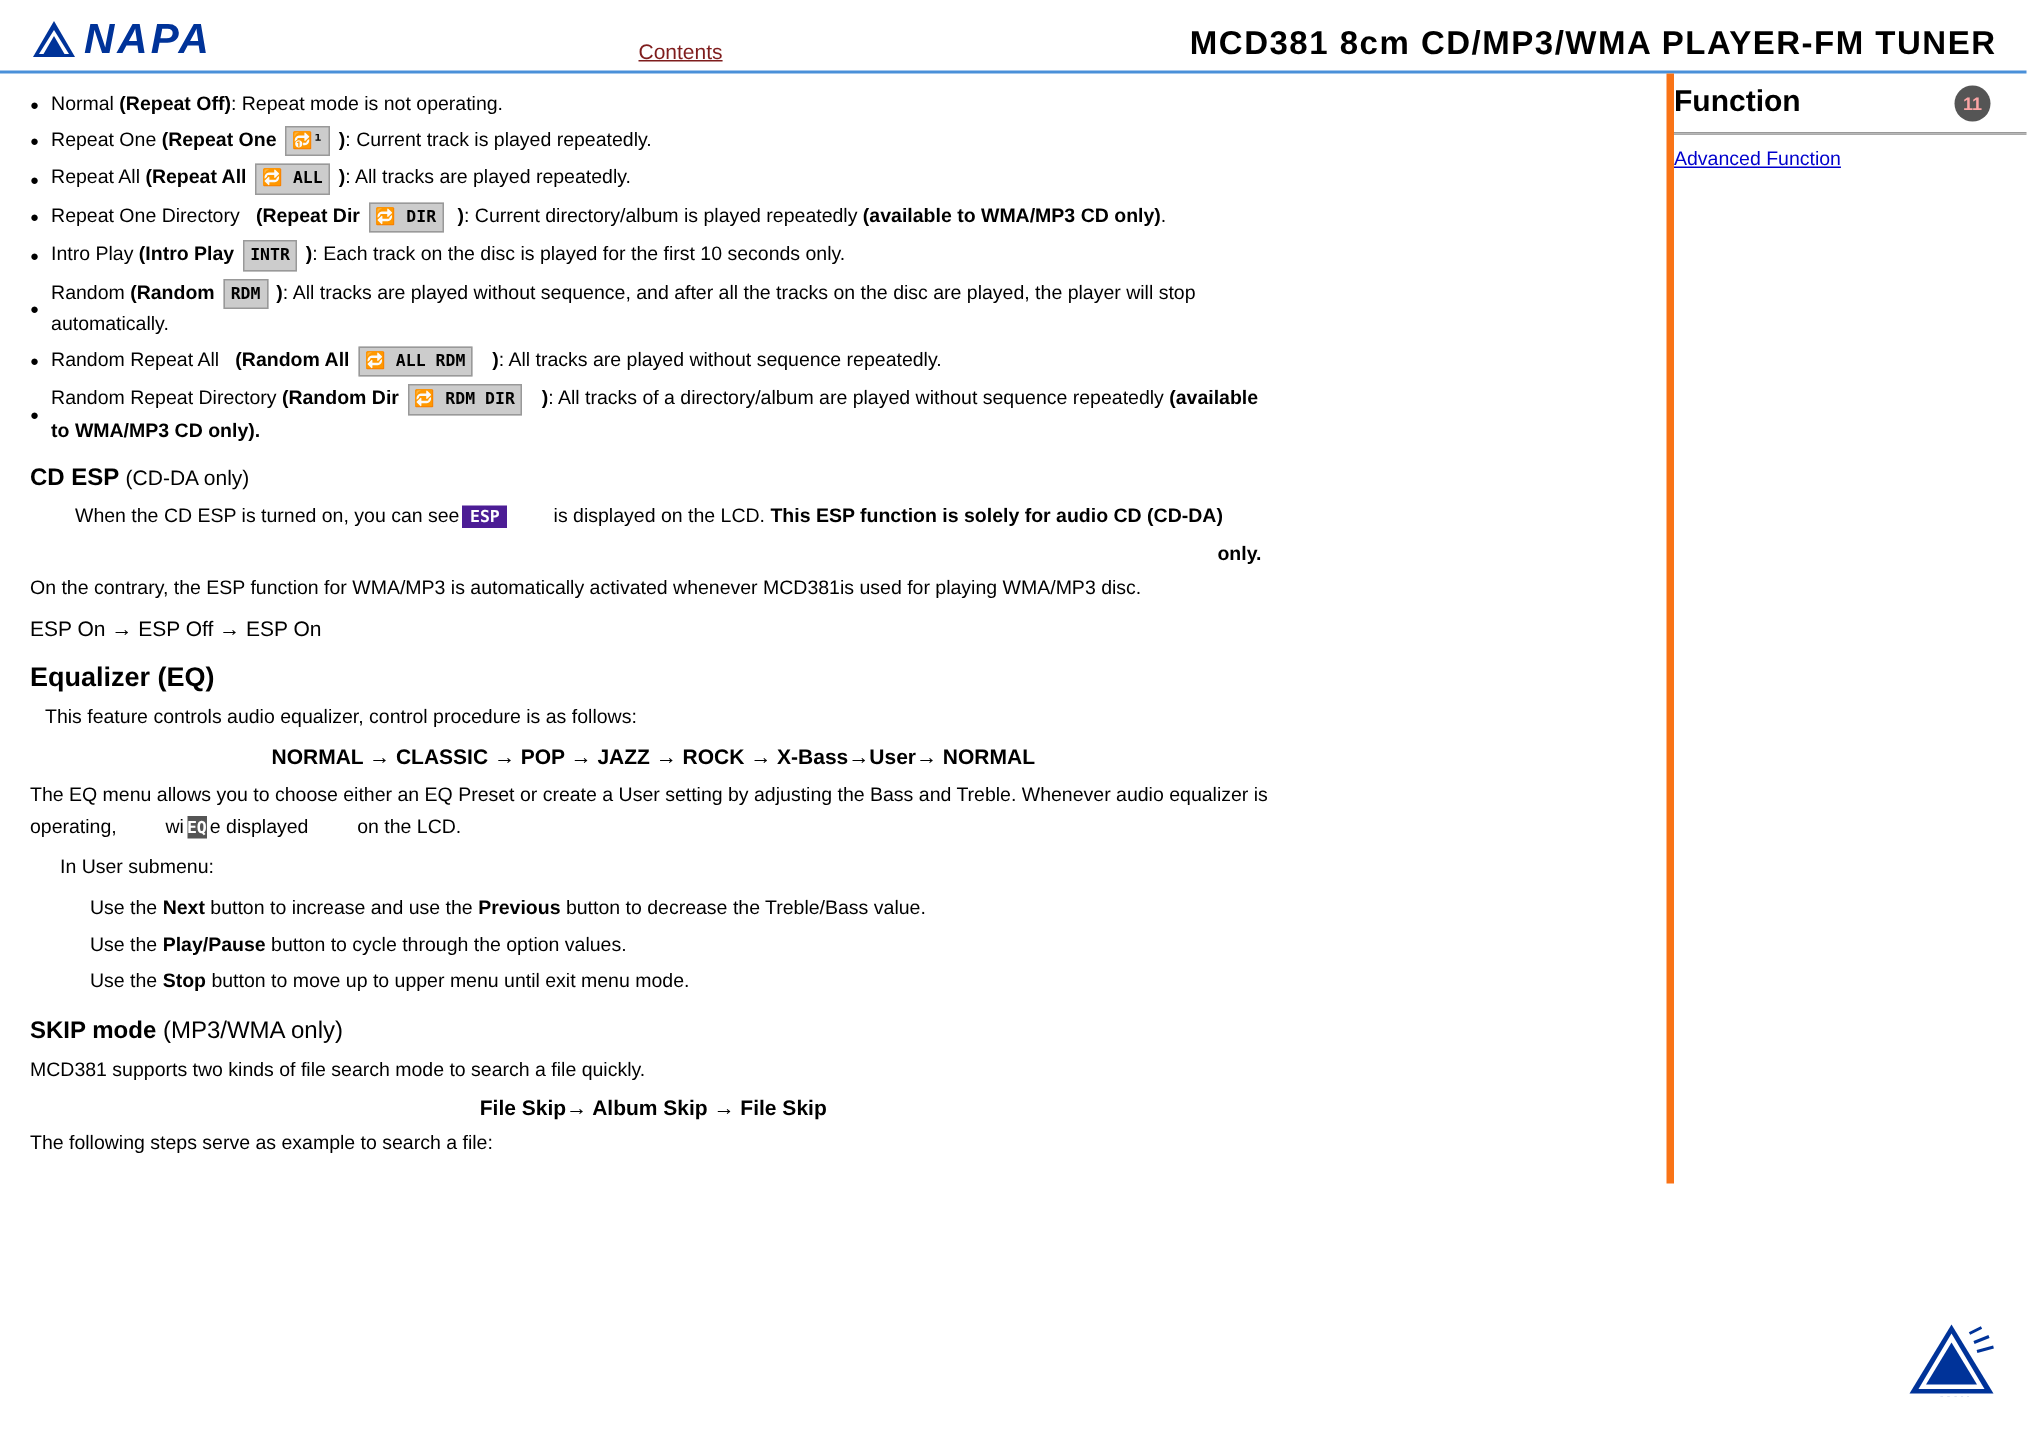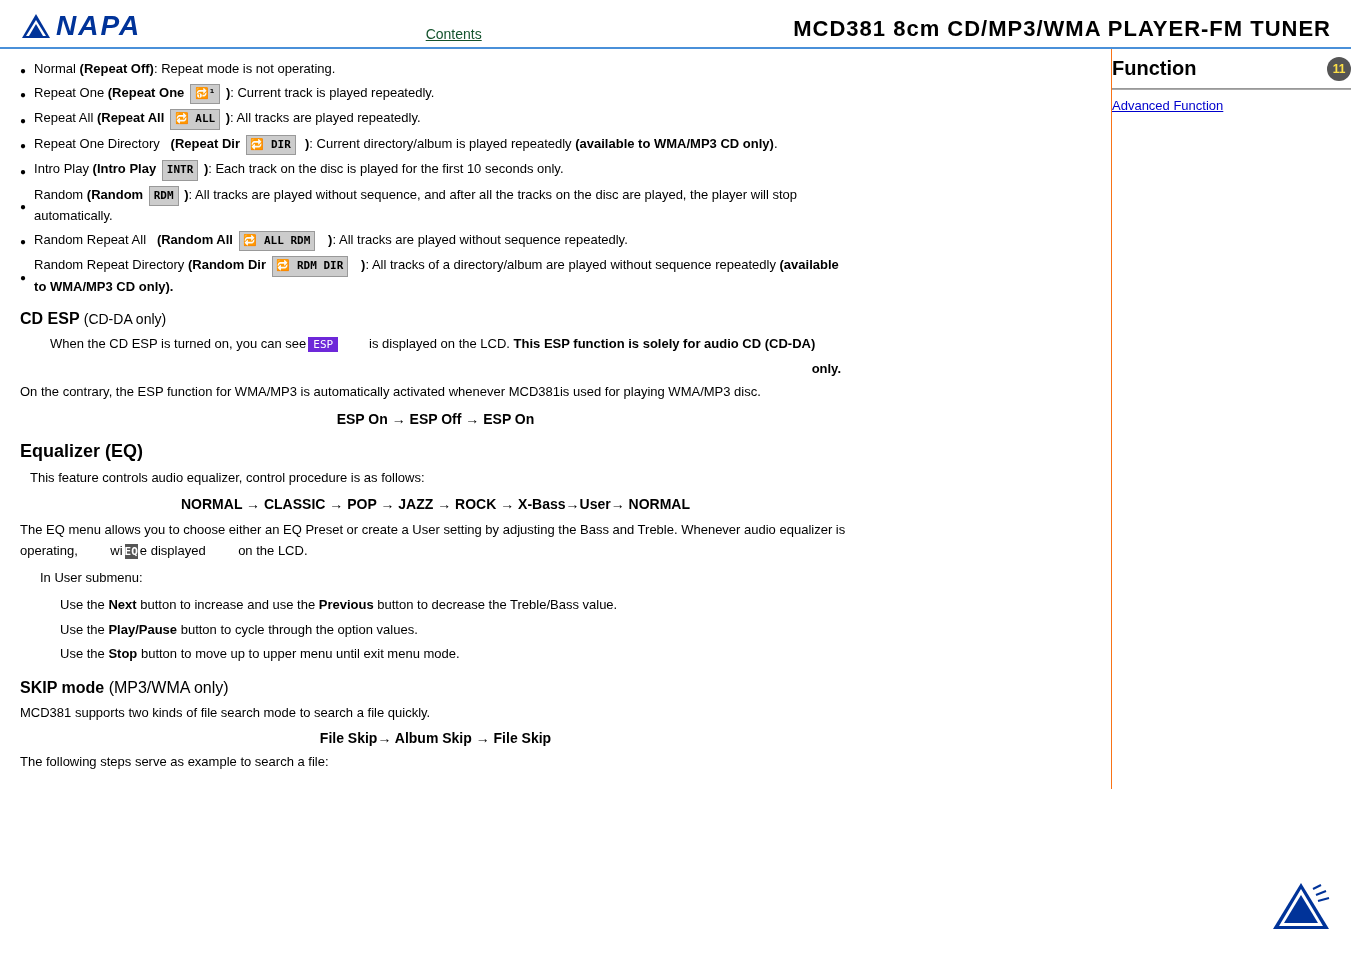--- a/index.html
+++ b/index.html
@@ -41,21 +41,21 @@
     .logo-icon {
       width: 32px;
       height: 28px;
       margin-right: 4px;
     }
     .header-center {
       flex: 1;
       text-align: center;
     }
     .contents-link {
-      color: #14532d;
+      color: #7f1d1d;
       text-decoration: underline;
       font-size: 14px;
       cursor: pointer;
     }
     .header-title {
       font-size: 22px;
       font-weight: bold;
       color: #000;
       letter-spacing: 1px;
       text-align: right;
@@ -63,24 +63,24 @@
     }
     .function-title {
       font-size: 20px;
       font-weight: bold;
       padding: 8px 0;
       border-bottom: 1px solid #999;
       position: relative;
     }
     .page-badge {
       position: absolute;
-      right: 0;
+      right: 24px;
       top: 8px;
       background: #555;
-      color: #fde047;
+      color: #fca5a5;
       border-radius: 50%;
       width: 24px;
       height: 24px;
       display: flex;
       align-items: center;
       justify-content: center;
       font-size: 12px;
       font-weight: bold;
     }
     .advanced-function-link {
@@ -125,26 +125,26 @@
       display: inline-block;
       background: #ccc;
       border: 1px solid #999;
       padding: 1px 4px;
       font-size: 11px;
       font-weight: bold;
       margin: 0 2px;
       font-family: monospace;
     }
     .badge-esp {
-      background: #6d28d9;
+      background: #4c1d95;
       color: #fff;
       border: none;
       padding: 1px 5px;
       font-size: 11px;
-      font-weight: normal;
+      font-weight: bold;
       margin: 0 2px;
       font-family: monospace;
     }
     .badge-eq {
       background: #555;
       color: #fff;
       border: none;
       padding: 1px 0;
       font-size: 11px;
       font-weight: bold;
@@ -169,23 +169,23 @@
       margin-bottom: 6px;
       line-height: 1.6;
       margin-left: 20px;
     }
     .para-indent2 {
       margin-bottom: 4px;
       line-height: 1.6;
       margin-left: 40px;
     }
     .esp-flow {
-      font-weight: bold;
+      font-weight: normal;
       font-size: 14px;
-      text-align: center;
+      text-align: left;
       margin: 8px 0;
     }
     .eq-flow {
       font-weight: bold;
       font-size: 14px;
       text-align: center;
       margin: 8px 0;
     }
     .file-skip-flow {
       font-weight: bold;
@@ -302,21 +302,21 @@
       <div class="para-indent2">Use the <strong>Stop</strong> button to move up to upper menu until exit menu mode.</div>
 
       <div class="section-heading">
         <strong>SKIP mode</strong> <span style="font-weight:normal;">(MP3/WMA only)</span>
       </div>
       <div class="para">MCD381 supports two kinds of file search mode to search a file quickly.</div>
       <div class="file-skip-flow">File Skip→ Album Skip → File Skip</div>
       <div class="para">The following steps serve as example to search a file:</div>
     </div>
 
-    <div style="width:240px; flex-shrink:0; border-left:1px solid #f97316; padding-top:0;">
+    <div style="width:240px; flex-shrink:0; border-left:5px solid #f97316; padding-top:0;">
       <div class="function-title">
         <span>Function</span>
         <span class="page-badge">11</span>
       </div>
       <hr class="divider-line">
       <a class="advanced-function-link">Advanced  Function</a>
     </div>
   </div>
 
   <div class="bottom-logo">

